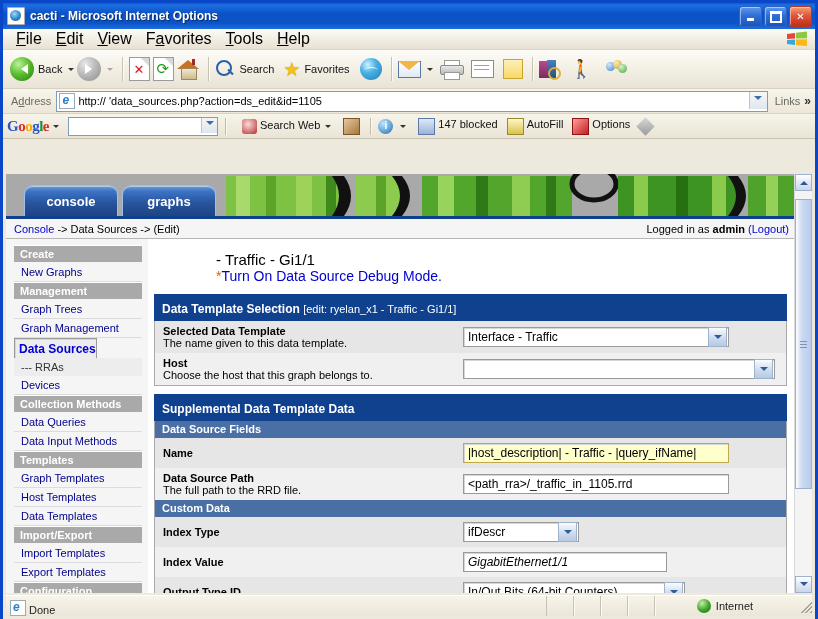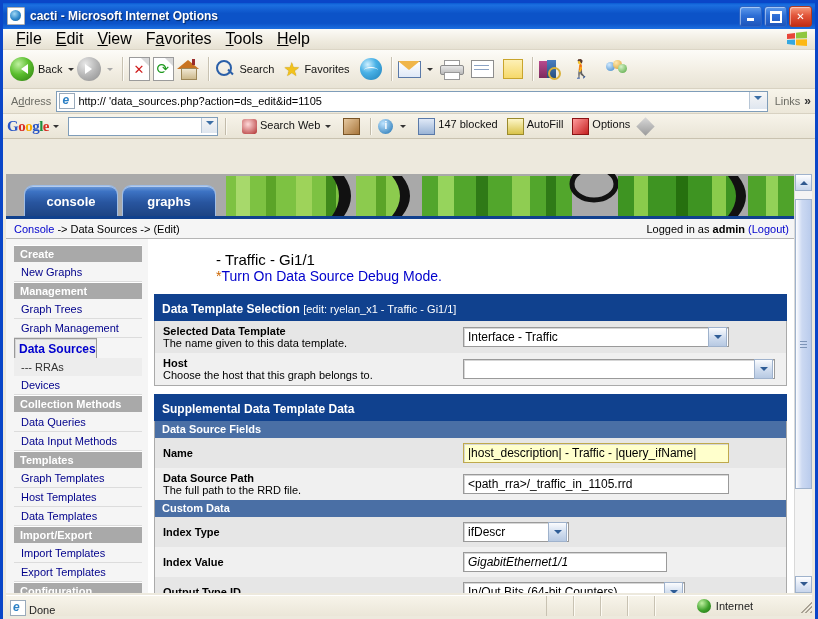--- a/index.html
+++ b/index.html
@@ -582,21 +582,21 @@
                 </div>
               </div>
 
               <div class="sub-head">Custom Data</div>
 
               <div class="frow alt">
                 <div class="fl">
                   <div class="nm">Index Type</div>
                 </div>
                 <div class="fc">
-                  <div class="sel" style="width:106px;">
+                  <div class="sel" style="width:116px;">
                     <span>ifDescr</span>
                     <span class="dbtn">
                         <i></i>
                       </span>
                   </div>
                 </div>
               </div>
 
               <div class="frow plain">
                 <div class="fl">

